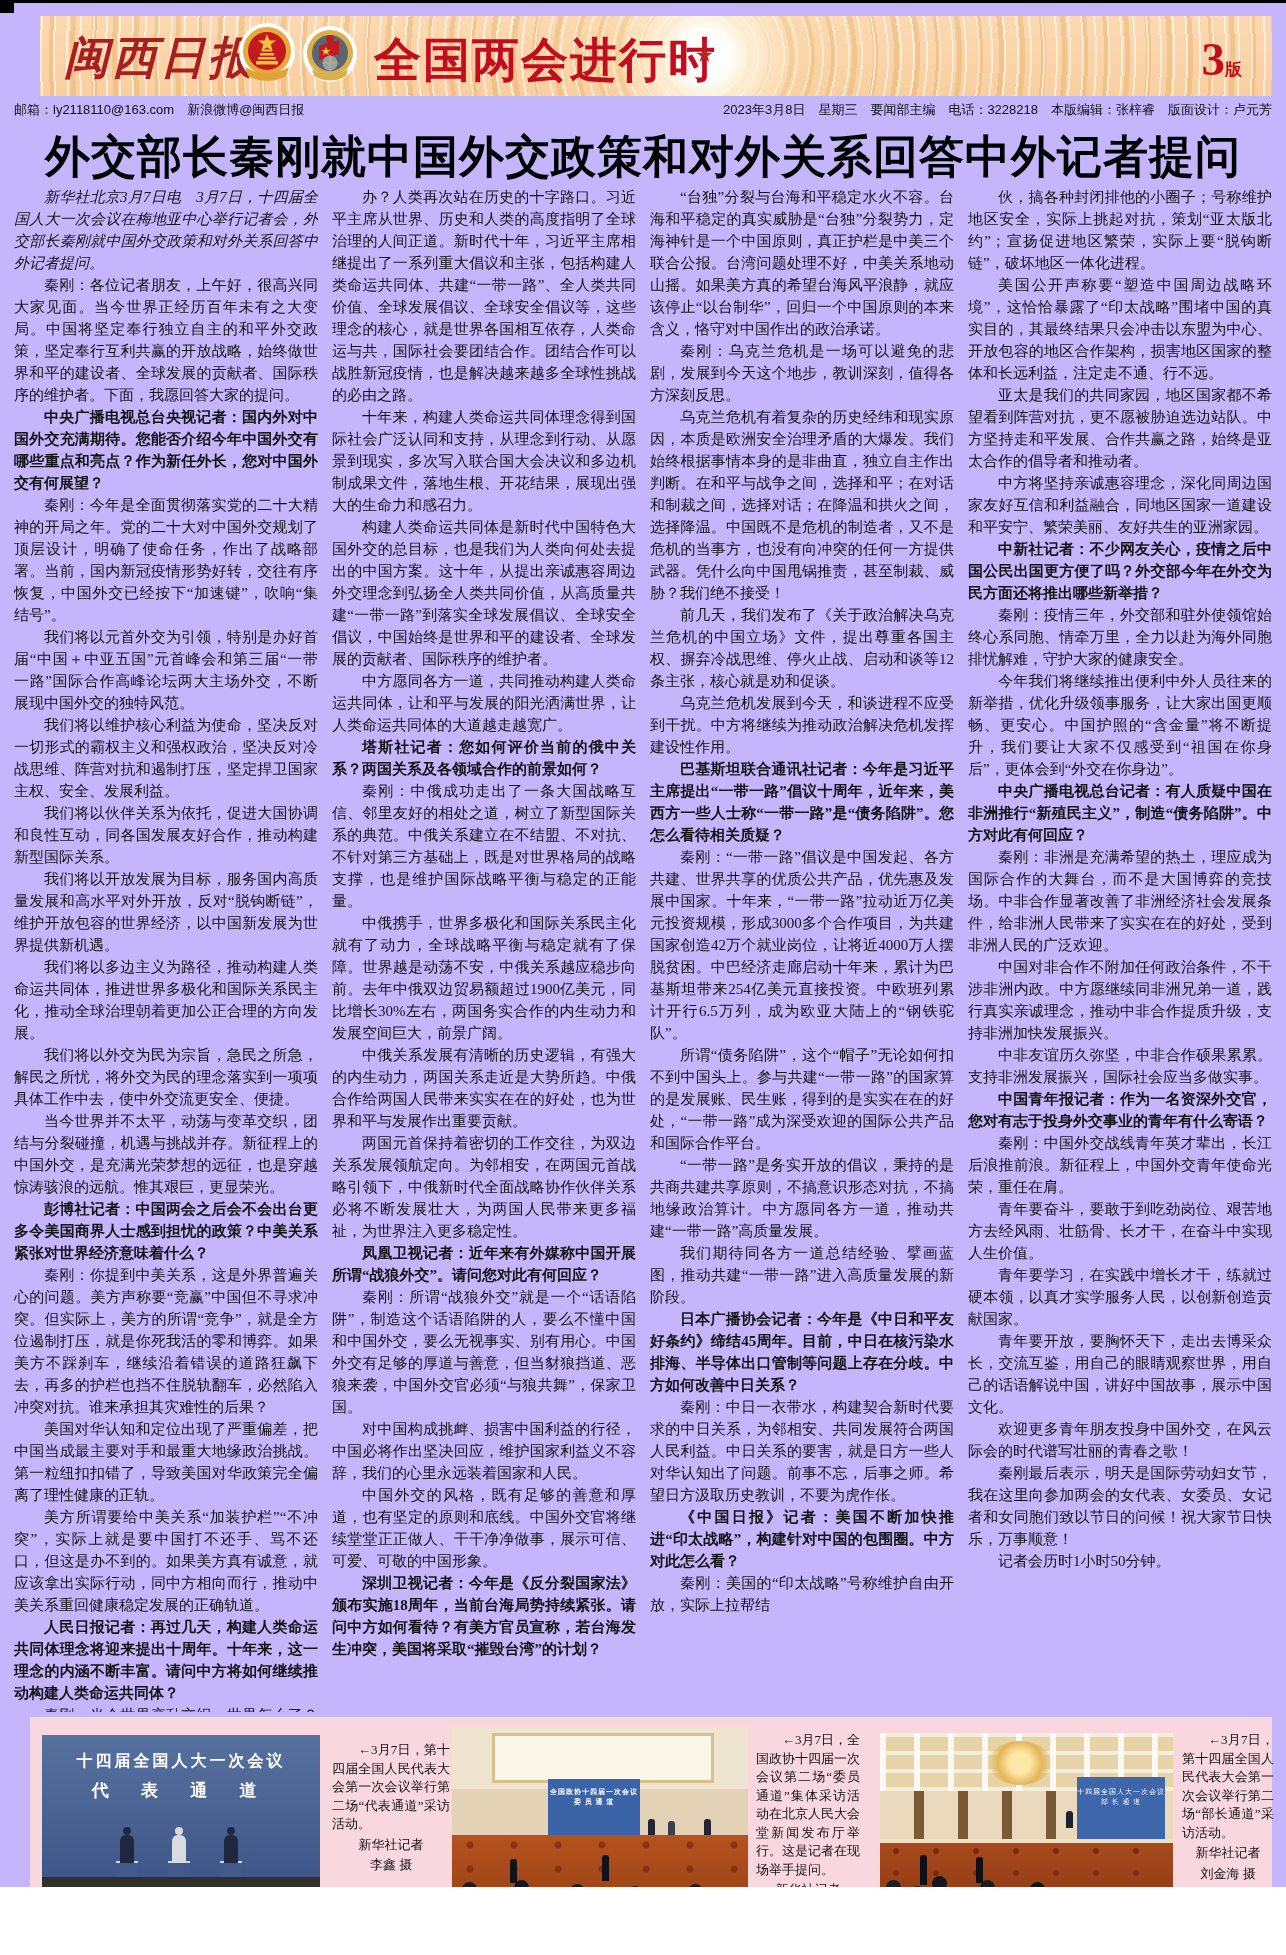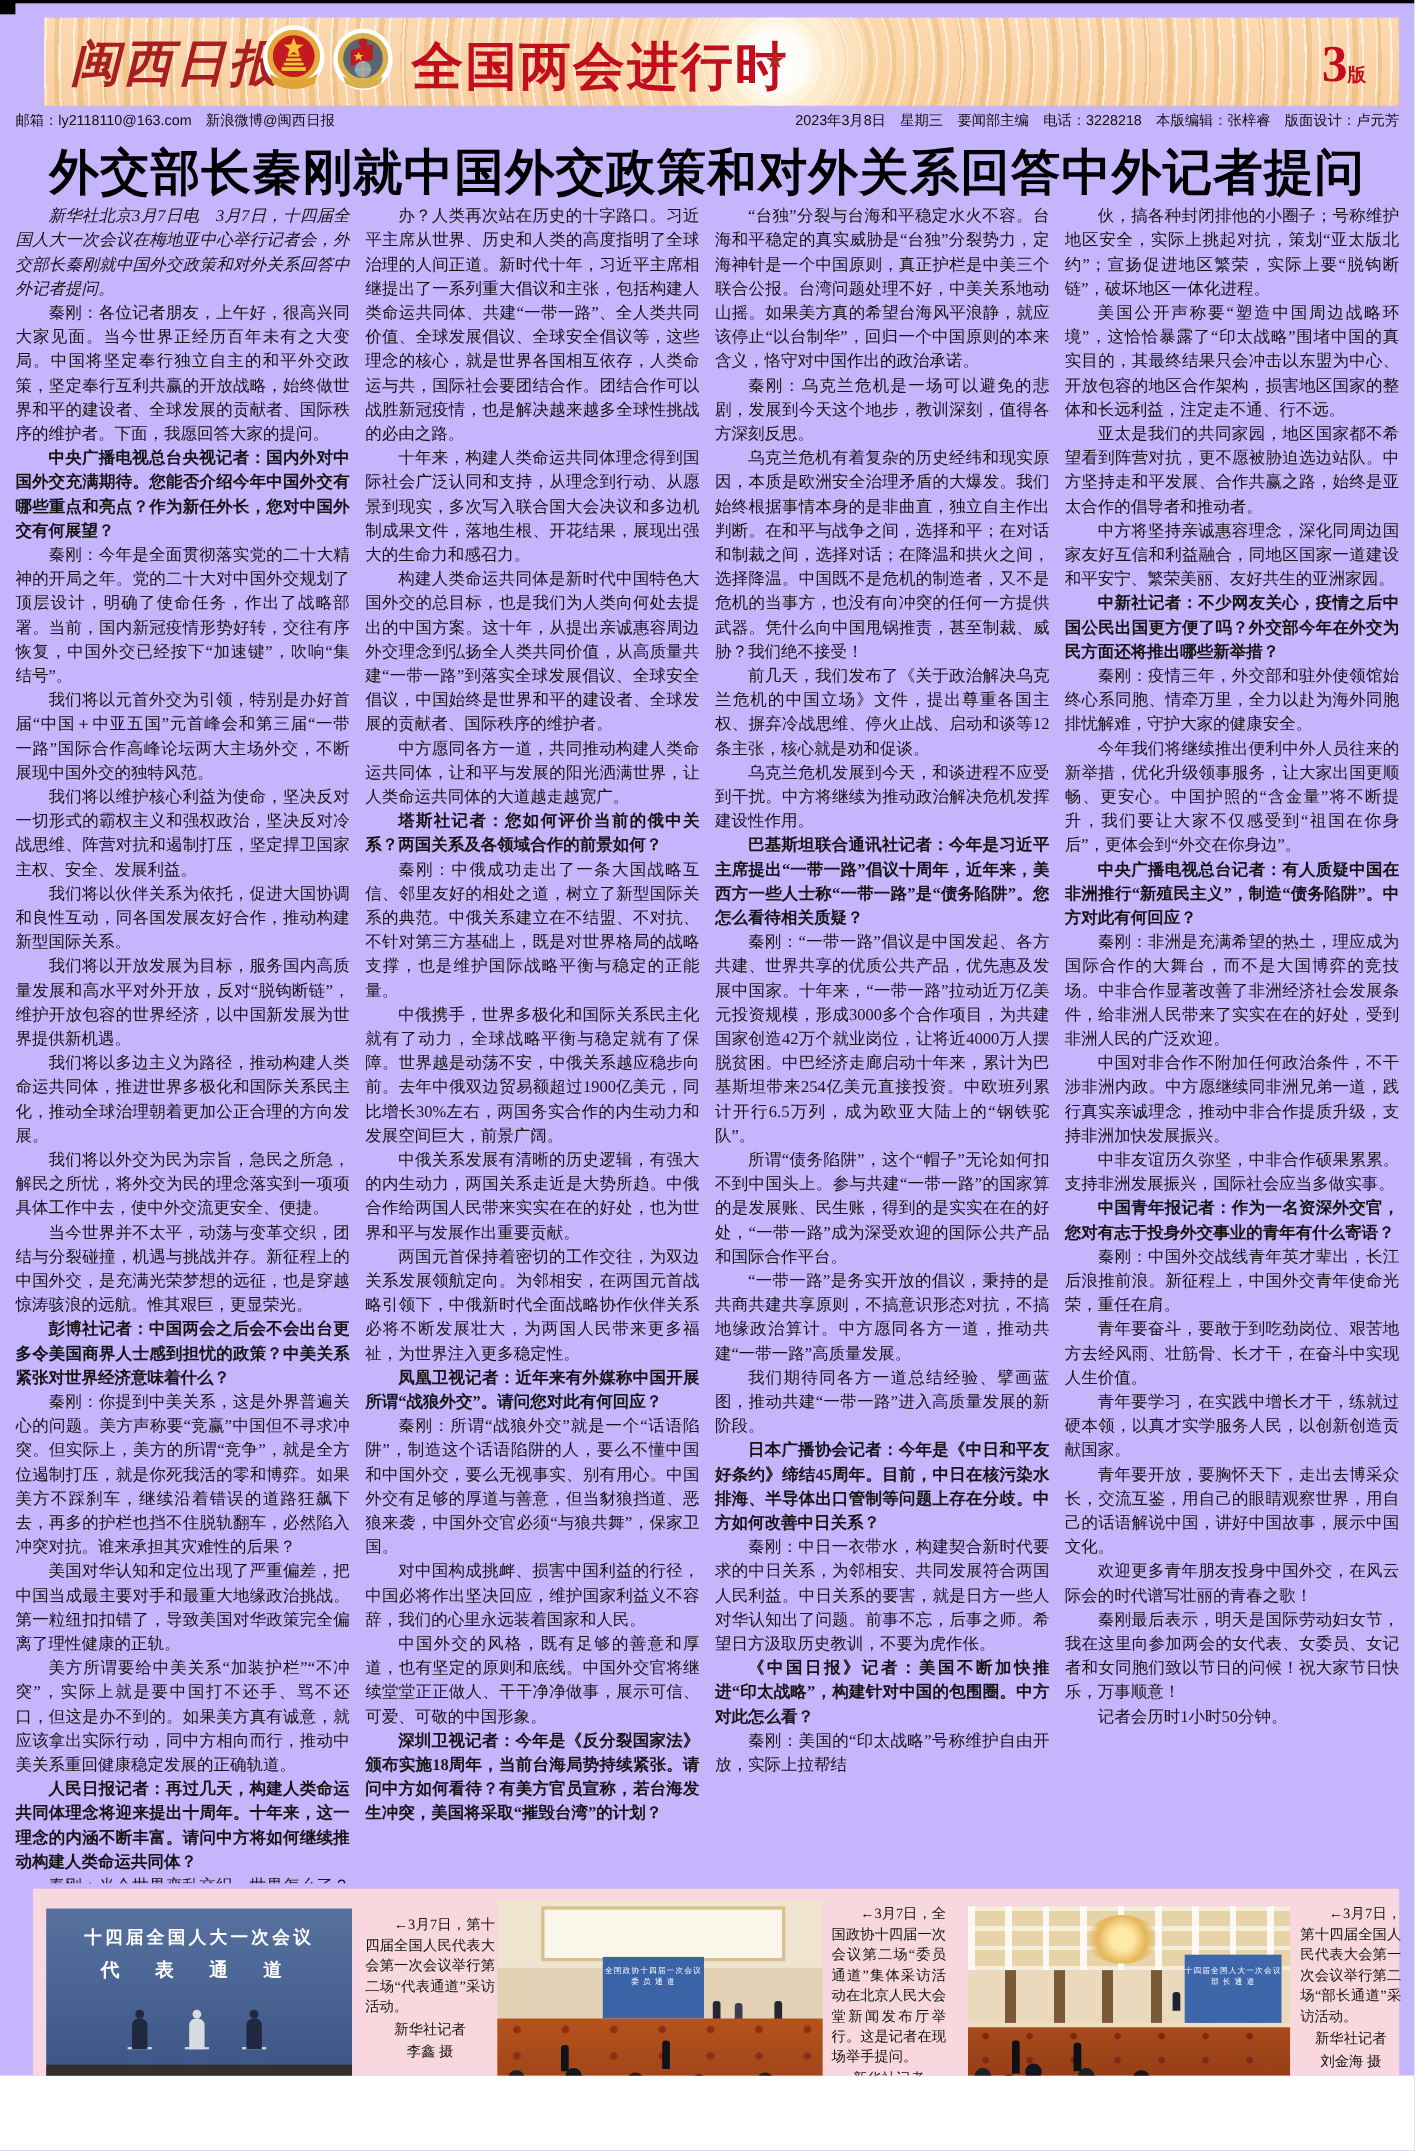--- a/index.html
+++ b/index.html
@@ -57,21 +57,21 @@
   #photo1 .b1{position:absolute;top:16px;left:0;width:100%;text-align:center;color:#fff;
       font-size:16px;letter-spacing:3px;font-weight:bold;}
   #photo1 .b2{position:absolute;top:44px;left:0;width:100%;text-align:center;color:#fff;
       font-size:17px;letter-spacing:14px;font-weight:bold;}
   .pers{position:absolute;width:14px;height:28px;background:#1f2840;border-radius:6px 6px 0 0;}
   .pers:before{content:"";position:absolute;top:-8px;left:3px;width:8px;height:8px;border-radius:50%;background:inherit;}
   .podium{position:absolute;width:22px;height:14px;background:#42598c;border-top:2px solid #cfd6e4;}
   #photo1 .floor{position:absolute;bottom:0;left:0;width:100%;height:16px;background:#33302c;}
 
   
-  #photo2{left:422px;top:10px;width:296px;height:178px;background:#e3d2b5;}
+  #photo2{left:422px;top:10px;width:296px;height:178px;background:#e3d2b5;font-weight:bold;}
   #photo2 .ceil{position:absolute;top:0;left:0;width:100%;height:62px;background:#efe4cf;}
   #photo2 .panel{position:absolute;top:6px;left:40px;width:216px;height:44px;background:#fbf6ea;border:3px solid #d9c08a;}
   #photo2 .door{position:absolute;top:66px;left:128px;width:44px;height:40px;background:#6b4a2a;}
   #photo2 .board{position:absolute;top:52px;left:96px;width:92px;height:56px;background:#3b63a8;color:#fff;
       font-size:7px;line-height:10px;letter-spacing:1px;text-align:center;padding-top:8px;box-sizing:border-box;}
   #photo2 .carpet{position:absolute;bottom:0;left:0;width:100%;height:70px;
       background-image:radial-gradient(circle at 18px 10px, #8d2f15 3px, rgba(0,0,0,0) 4px),linear-gradient(#b4531d,#9c4216);
       background-size:44px 24px,100% 100%;}
   .heads{position:absolute;width:15px;height:15px;border-radius:50%;background:#1d1f26;}
   .fig{position:absolute;width:7px;height:17px;background:#222733;border-radius:3px 3px 0 0;}

